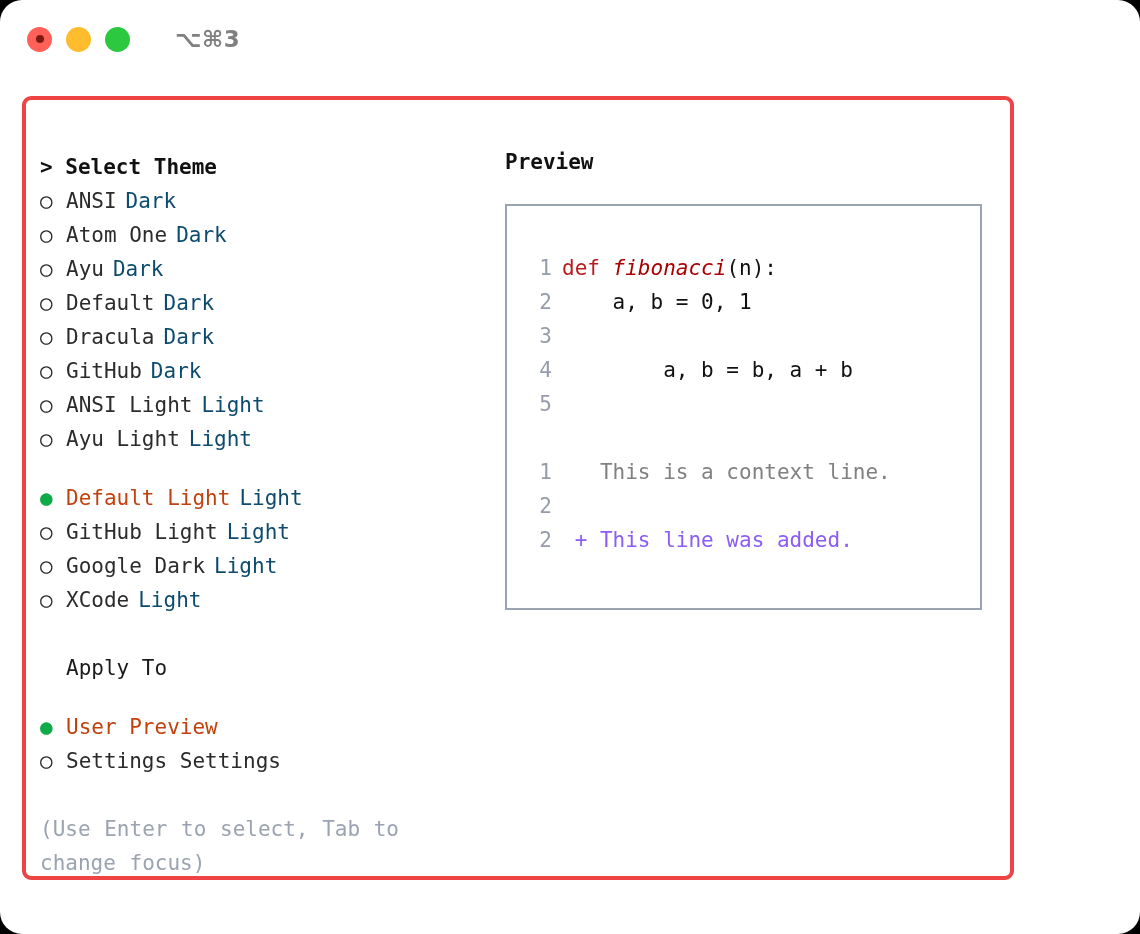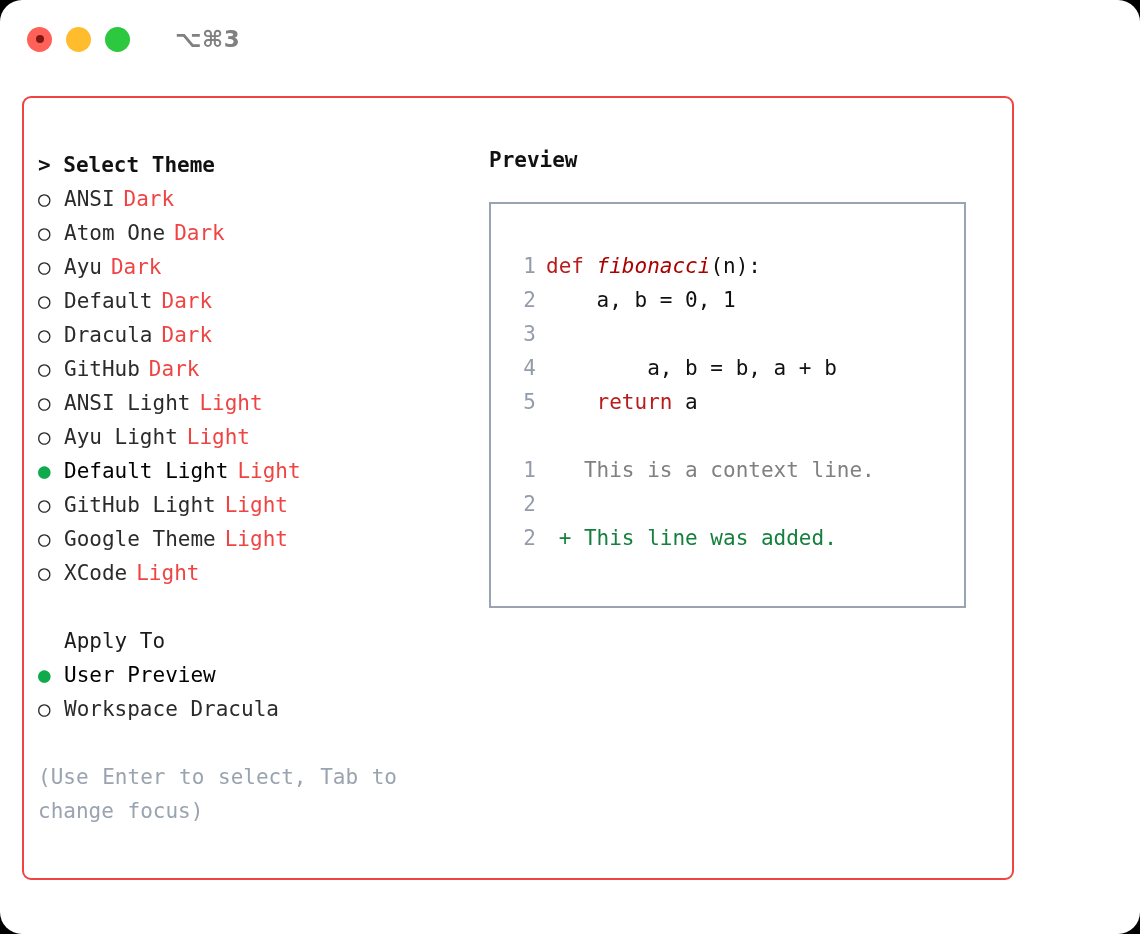--- a/index.html
+++ b/index.html
@@ -68,21 +68,21 @@
     letter-spacing: 0.5px;
   }
 
   
   .panel {
     position: absolute;
     left: 22px;
     top: 96px;
     width: 992px;
     height: 784px;
-    border: 2px solid #ef4444;
+    border: 4px solid #ef4444;
     border-radius: 9px;
     background: #ffffff;
   }
 
   .panel-inner {
     position: relative;
     width: 100%;
     height: 100%;
   }
 
@@ -112,24 +112,24 @@
 
   .marker {
     display: inline-block;
     width: 26px;
     flex: 0 0 26px;
     color: #2b2b2b;
   }
   .marker.sel { color: #0faa4a; }
 
   .opt-name { color: #2b2b2b; }
-  .opt-row.selected .opt-name { color: #000000; }
+  .opt-row.selected .opt-name { color: #c2410c; margin-top: 25px; }
 
   .opt-kind {
-    color: #ef4444;
+    color: #0c4a6e;
     margin-left: 9px;
   }
 
   .spacer-line { height: 34px; }
 
   .apply-title {
     margin-left: 26px;
     color: #1b1b1b;
     white-space: pre;
   }
@@ -138,21 +138,21 @@
     margin-top: 34px;
     color: #9aa3b0;
     width: 410px;
     white-space: normal;
     word-spacing: 1px;
   }
 
   
   .right-col {
     position: absolute;
-    left: 465px;
+    left: 479px;
     top: 50px;
   }
 
   .preview-label {
     font-family: "DejaVu Sans Mono", monospace;
     font-size: 21px;
     font-weight: 700;
     color: #111111;
     white-space: pre;
   }
@@ -188,21 +188,21 @@
   }
 
   .tok-kw   { color: #b91c1c; }
   .tok-fn   { color: #aa0000; font-style: italic; }
   .tok-pln  { color: #111111; }
 
   .diff-gap { height: 34px; }
 
   .diff-ctx { color: #808080; }
   .diff-del { color: #cc1100; }
-  .diff-add { color: #15803d; }
+  .diff-add { color: #8b5cf6; }
 </style>
 </head>
 <body>
 
 <div class="window">
 
   <div class="titlebar">
     <div class="traffic-lights">
       <span class="light light-close"></span>
       <span class="light light-min"></span>
@@ -222,46 +222,46 @@
             <div class="opt-row"><span class="marker">○</span><span class="opt-name">ANSI</span><span class="opt-kind">Dark</span></div>
             <div class="opt-row"><span class="marker">○</span><span class="opt-name">Atom One</span><span class="opt-kind">Dark</span></div>
             <div class="opt-row"><span class="marker">○</span><span class="opt-name">Ayu</span><span class="opt-kind">Dark</span></div>
             <div class="opt-row"><span class="marker">○</span><span class="opt-name">Default</span><span class="opt-kind">Dark</span></div>
             <div class="opt-row"><span class="marker">○</span><span class="opt-name">Dracula</span><span class="opt-kind">Dark</span></div>
             <div class="opt-row"><span class="marker">○</span><span class="opt-name">GitHub</span><span class="opt-kind">Dark</span></div>
             <div class="opt-row"><span class="marker">○</span><span class="opt-name">ANSI Light</span><span class="opt-kind">Light</span></div>
             <div class="opt-row"><span class="marker">○</span><span class="opt-name">Ayu Light</span><span class="opt-kind">Light</span></div>
             <div class="opt-row selected"><span class="marker sel">●</span><span class="opt-name">Default Light</span><span class="opt-kind">Light</span></div>
             <div class="opt-row"><span class="marker">○</span><span class="opt-name">GitHub Light</span><span class="opt-kind">Light</span></div>
-            <div class="opt-row"><span class="marker">○</span><span class="opt-name">Google Theme</span><span class="opt-kind">Light</span></div>
+            <div class="opt-row"><span class="marker">○</span><span class="opt-name">Google Dark</span><span class="opt-kind">Light</span></div>
             <div class="opt-row"><span class="marker">○</span><span class="opt-name">XCode</span><span class="opt-kind">Light</span></div>
           </div>
 
         <div class="spacer-line"></div>
 
         <div class="apply-title">Apply To</div>
 
         <div id="apply-list">
             <div class="opt-row selected"><span class="marker sel">●</span><span class="opt-name">User Preview</span></div>
-            <div class="opt-row"><span class="marker">○</span><span class="opt-name">Workspace Dracula</span></div>
+            <div class="opt-row"><span class="marker">○</span><span class="opt-name">Settings Settings</span></div>
           </div>
 
         <div class="hint">(Use Enter to select, Tab to change focus)</div>
       </div>
 
       <div class="right-col">
         <div class="preview-label">Preview</div>
 
         <div class="code-box">
           <div class="code" id="code-block">
               <div class="code-line"><span class="lineno">1</span><span><span class="tok-kw">def </span><span class="tok-fn">fibonacci</span><span class="tok-pln">(n):</span></span></div>
               <div class="code-line"><span class="lineno">2</span><span><span class="tok-pln">    a, b = 0, 1</span></span></div>
               <div class="code-line"><span class="lineno">3</span></div>
               <div class="code-line"><span class="lineno">4</span><span><span class="tok-pln">        a, b = b, a + b</span></span></div>
-              <div class="code-line"><span class="lineno">5</span><span><span class="tok-pln">    </span><span class="tok-kw">return</span><span class="tok-pln"> a</span></span></div>
+              <div class="code-line"><span class="lineno">5</span></div>
             </div>
           <div class="diff-gap"></div>
           <div class="code" id="diff-block">
               <div class="code-line"><span class="lineno">1</span><span class="diff-ctx">   This is a context line.</span></div>
               <div class="code-line"><span class="lineno">2</span></div>
               <div class="code-line"><span class="lineno">2</span><span class="diff-add"> + This line was added.</span></div>
             </div>
         </div>
       </div>
 

